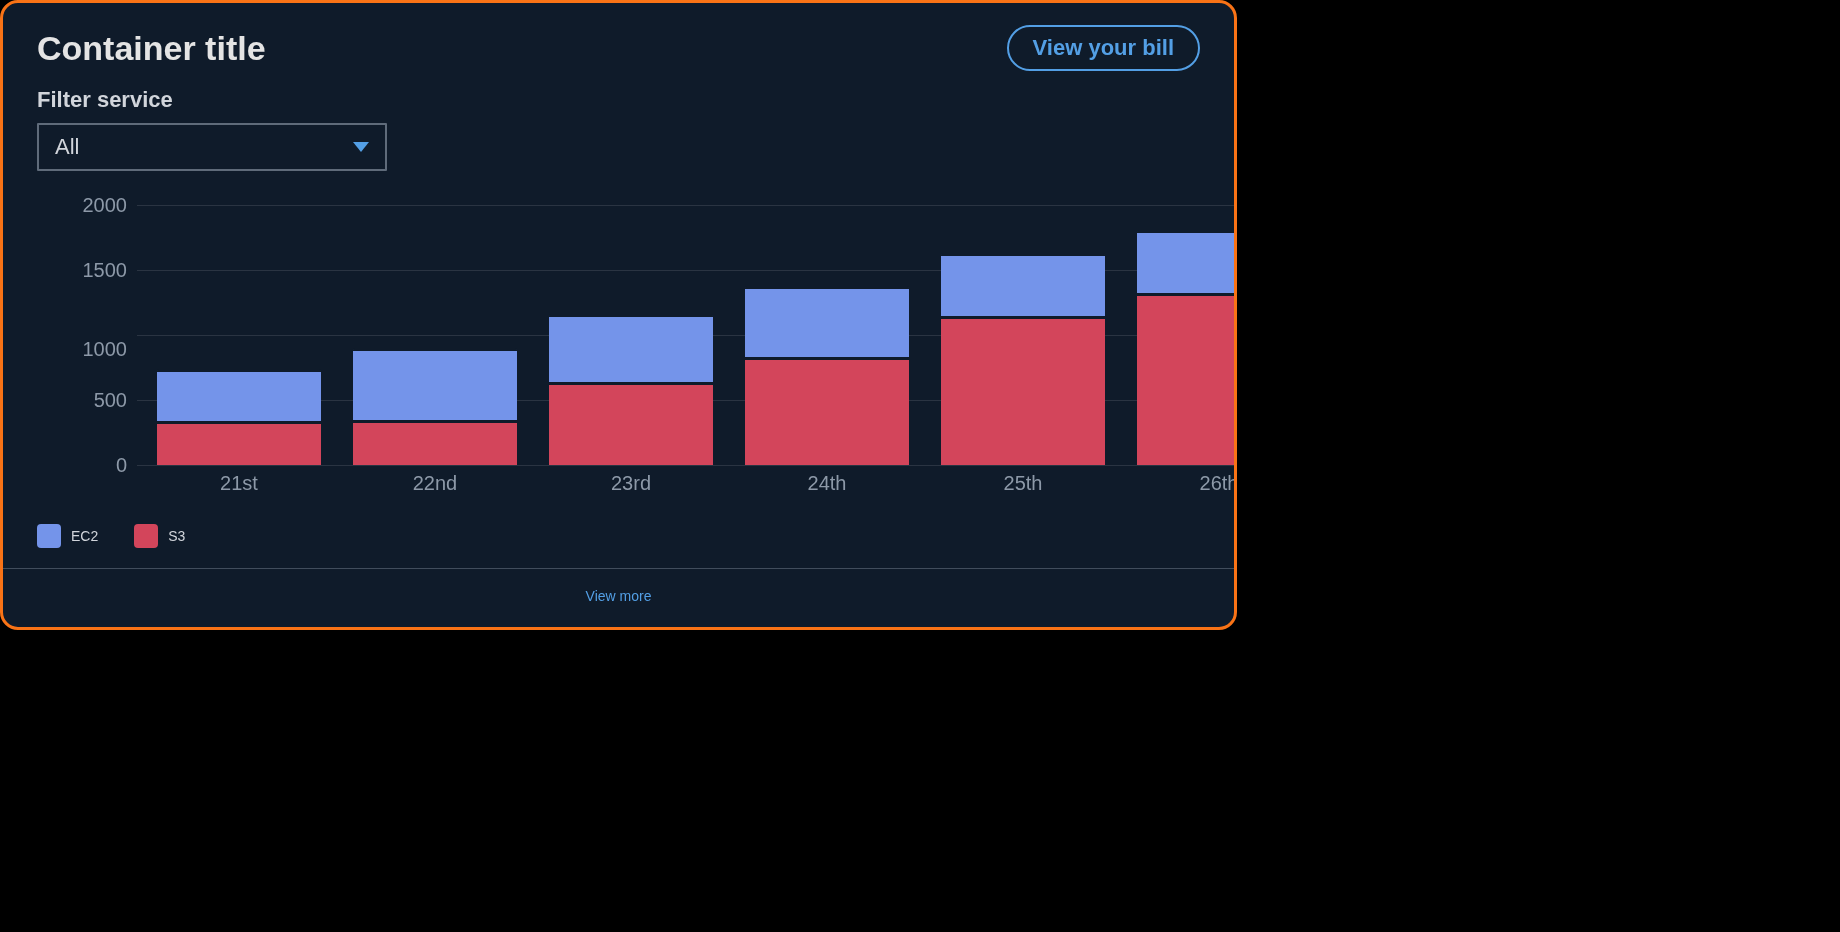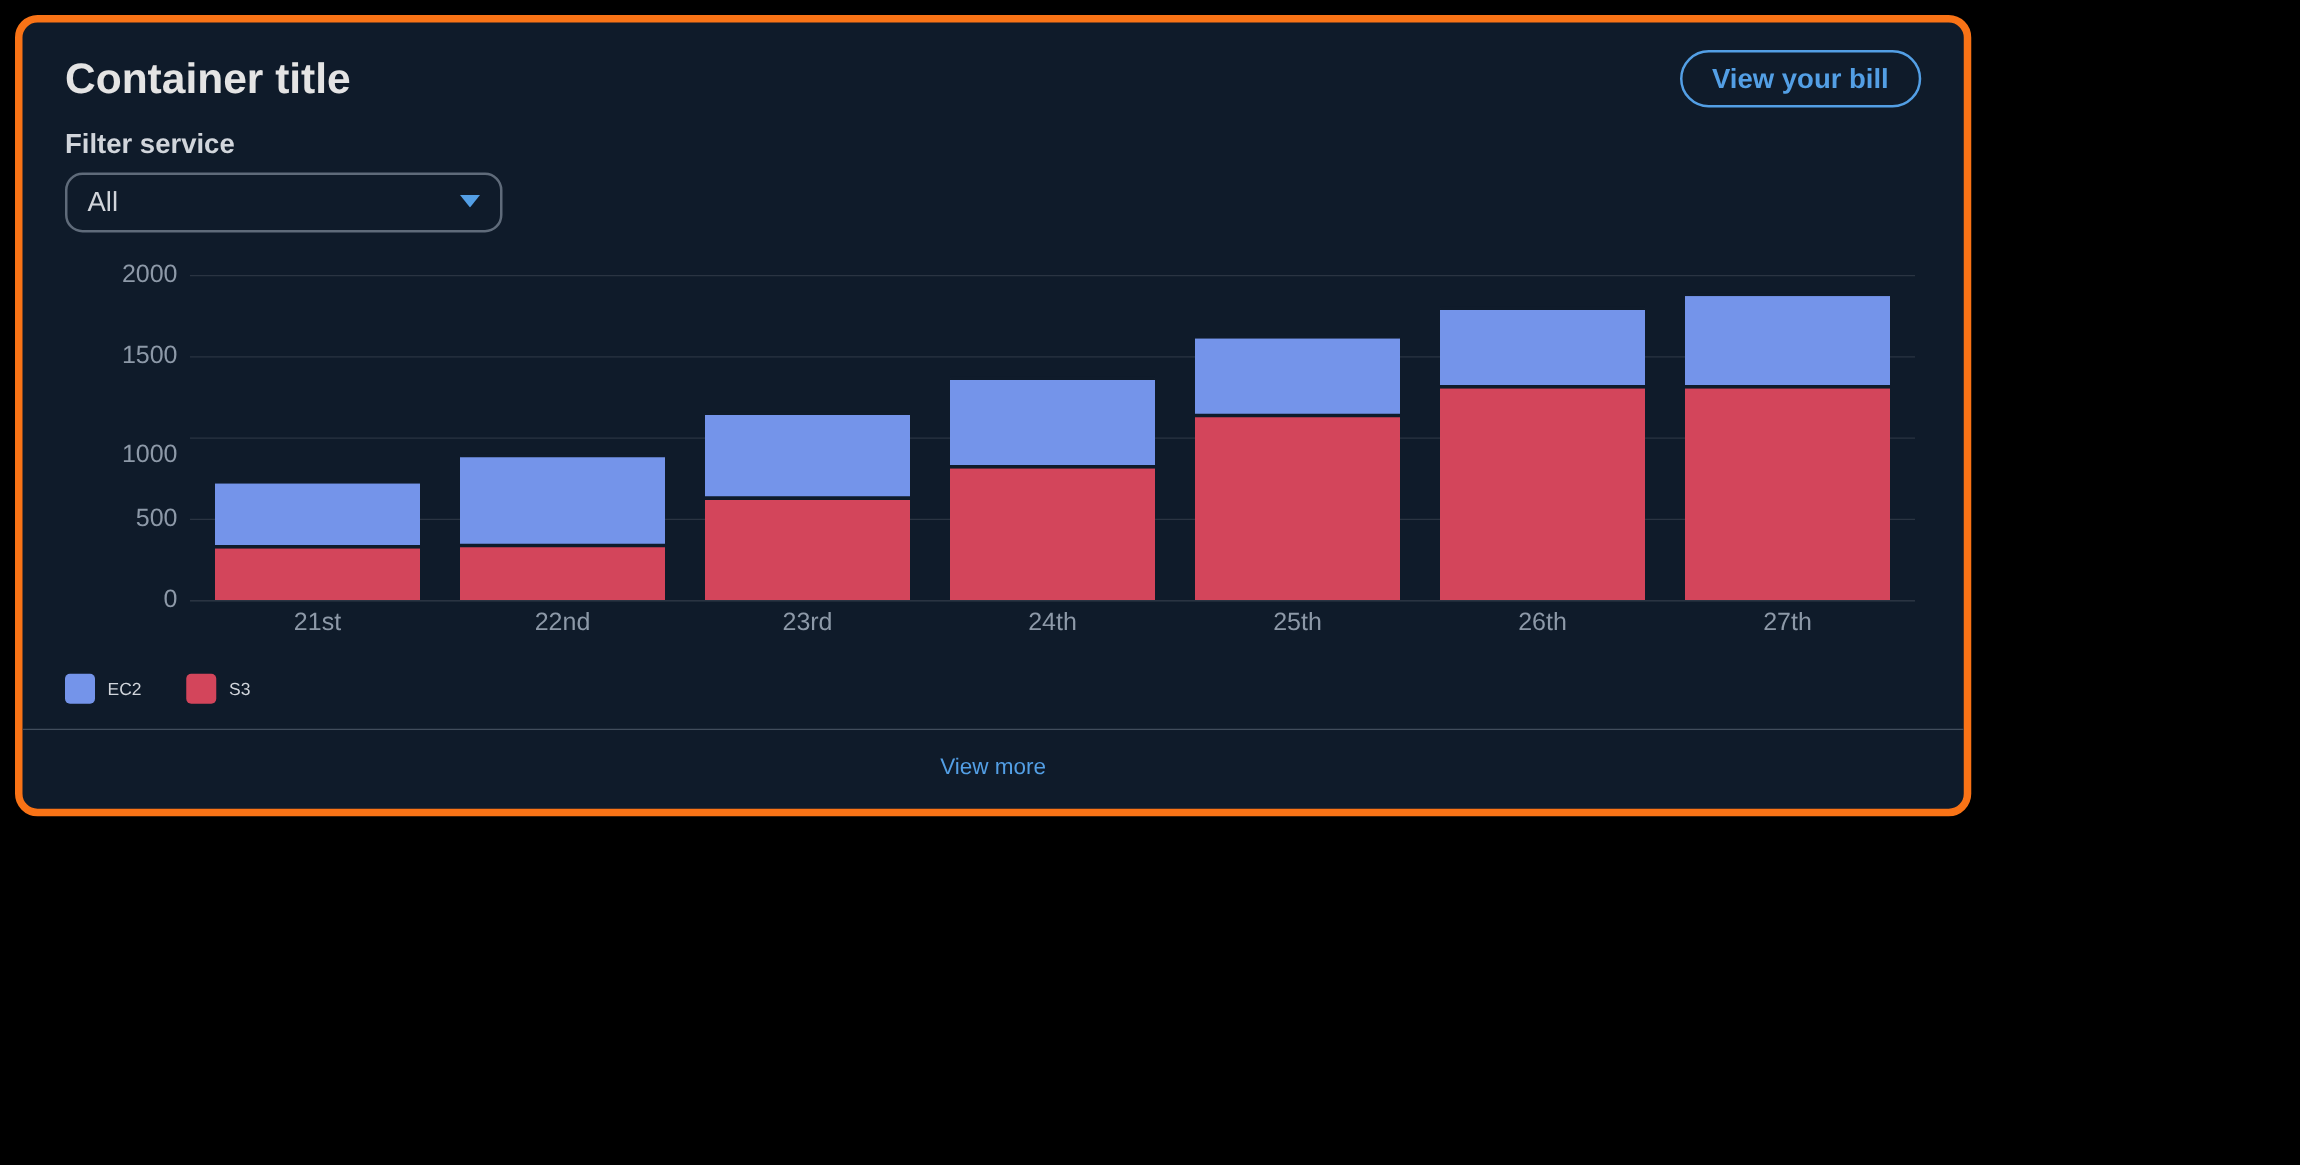--- a/index.html
+++ b/index.html
@@ -4,24 +4,24 @@
 <style>
   html, body {
     margin: 0;
     padding: 0;
     background: #000;
     font-family: "Amazon Ember", "Helvetica Neue", Arial, sans-serif;
     color: #d1d5db;
   }
   .container {
     box-sizing: border-box;
-    width: 1565px;
-    margin: 12px;
+    width: 1237px;
+    margin: 0;
     background: #0f1b2a;
-    border: 6px solid #f97316;
+    border: 3px solid #f97316;
     border-radius: 18px;
     overflow: hidden;
   }
   .header-row {
     display: flex;
     justify-content: space-between;
     align-items: center;
     padding: 22px 34px 6px 34px;
   }
   .title {
@@ -46,21 +46,21 @@
     font-size: 22px;
     font-weight: 700;
     color: #d1d5db;
     margin-bottom: 10px;
   }
   .select {
     position: relative;
     width: 350px;
     height: 48px;
     border: 2px solid #5f6b7a;
-    border-radius: 14px;
+    border-radius: 1px;
     background: #0f1b2a;
     display: flex;
     align-items: center;
     padding: 0 16px;
     box-sizing: border-box;
     cursor: pointer;
     margin-bottom: 34px;
   }
   .select-value {
     font-size: 22px;
@@ -163,21 +163,21 @@
     border-radius: 4px;
   }
 
   .footer {
     border-top: 1px solid #414d5c;
     text-align: center;
     padding: 18px 0 22px 0;
   }
   .view-more {
     color: #539fe5;
-    font-size: 18px;
+    font-size: 14px;
     font-weight: 500;
     cursor: pointer;
     background: none;
     border: none;
   }
 </style>
 </head>
 <body>
 
 <div class="container">

